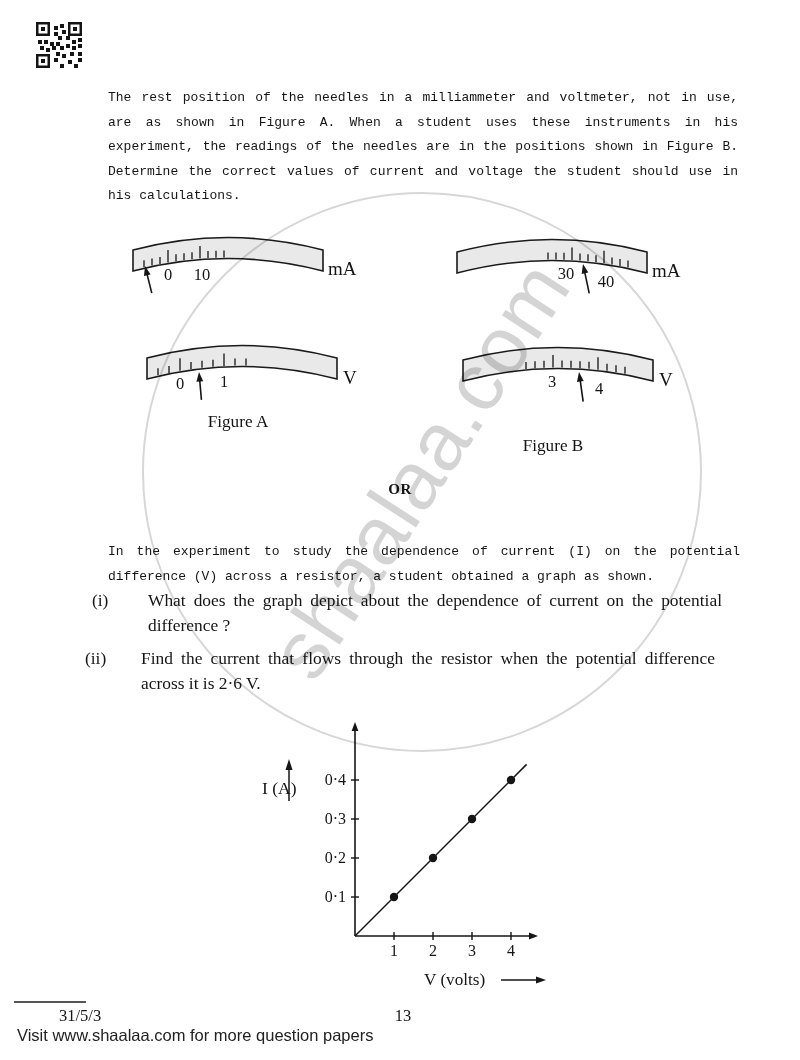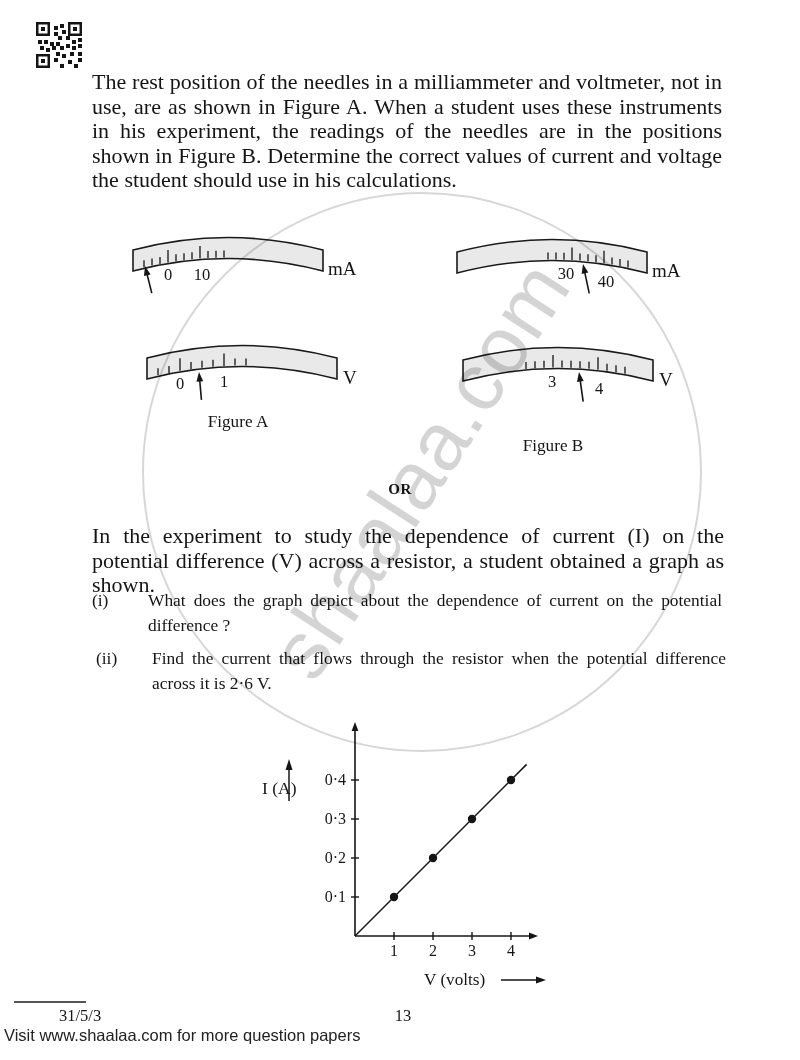--- a/index.html
+++ b/index.html
@@ -1,31 +1,31 @@
 <!DOCTYPE html>
 <html><head>
 <meta charset="utf-8">
 <style>
   html,body{margin:0;padding:0;background:#ffffff;}
   .page{position:relative;width:800px;height:1060px;background:#fff;overflow:hidden;
         font-family:"Liberation Serif",serif;color:#151515;}
   .abs{position:absolute;}
-  p.body{margin:0;font-size:22px;line-height:24.6px;text-align:justify;}
+  p.body{margin:16px;font-size:13px;line-height:24.6px;text-align:justify;font-family:Liberation Mono, monospace;}
   .figlabel{font-size:17.2px;text-align:center;}
   .or{width:800px;text-align:center;font-weight:bold;font-size:15px;letter-spacing:.5px;}
   .item{display:flex;font-size:17.4px;line-height:24.6px;}
   .inum{width:56px;flex:none;}
   .itext{flex:1;text-align:justify;}
   svg text{font-family:"Liberation Serif",serif;font-size:16.5px;fill:#151515;}
   svg text.unit{font-size:19px;}
   svg text.gtick{font-size:16px;}
   .axis-ylabel{font-size:17.5px;}
   .xlabel-row{display:flex;align-items:center;gap:16px;font-size:17.2px;}
   .footer{font-size:16.5px;margin-left:41px;}
-  .site-line{font-family:"Liberation Sans",sans-serif;font-size:16.5px;color:#222;}
+  .site-line{font-family:"Liberation Sans",sans-serif;font-size:16.5px;color:#222;margin-left:13px;}
   .wm{pointer-events:none;}
   .wm-circle{left:142px;top:192px;width:556px;height:556px;border:2.5px solid rgba(0,0,0,0.155);
              border-radius:50%;}
   .wm-text{left:132px;top:182px;width:576px;height:576px;display:flex;align-items:center;justify-content:center;
            transform:rotate(-57deg);font-family:"Liberation Sans",sans-serif;font-size:82px;
            color:rgba(0,0,0,0.17);letter-spacing:1px;white-space:nowrap;}
   .rule{background:#555;}
 </style>
 </head>
 <body>
@@ -179,21 +179,21 @@
   <div class="figlabel abs" style="left:493px;top:436px;width:120px">Figure B</div>
 
   <div class="or abs" style="left:0;top:481px">OR</div>
 
   <p class="body abs" style="left:92px;top:524px;width:632px">In the experiment to study the dependence of current (I) on the potential difference (V) across a resistor, a student obtained a graph as shown.</p>
 
   <div class="item abs" style="left:92px;top:588px;width:630px">
     <span class="inum">(i)</span>
     <span class="itext">What does the graph depict about the dependence of current on the potential difference ?</span>
   </div>
-  <div class="item abs" style="left:96px;top:646px;width:630px">
+  <div class="item abs" style="left:85px;top:646px;width:630px">
     <span class="inum">(ii)</span>
     <span class="itext">Find the current that flows through the resistor when the potential difference across it is 2·6 V.</span>
   </div>
 
   <svg class="abs" style="left:315px;top:718px" width="230" height="250" viewBox="0 0 230 250">
     <line x1="40" y1="218" x2="40" y2="11" stroke="#151515" stroke-width="1.6"></line>
     <line x1="40" y1="218" x2="216" y2="218" stroke="#151515" stroke-width="1.6"></line>
     <polygon points="40,4 36.6,13 43.4,13" fill="#151515"></polygon>
     <polygon points="223,218 214,214.6 214,221.4" fill="#151515"></polygon>
     <g>

